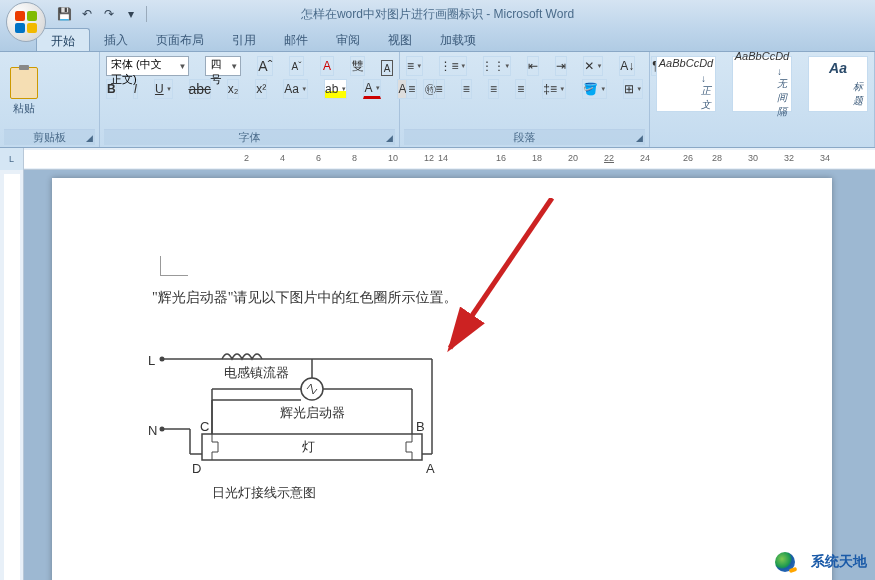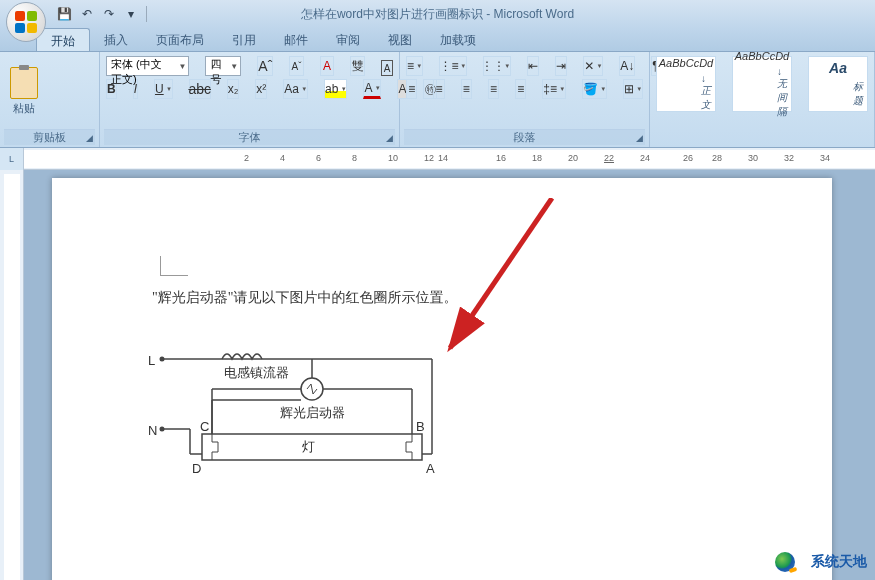--- a/index.html
+++ b/index.html
@@ -338,20 +338,21 @@
           </svg>
           <div class="diagram-label" style="top:12px;left:-4px">L</div>
           <div class="diagram-label" style="top:82px;left:-4px">N</div>
           <div class="diagram-label" style="top:24px;left:72px">电感镇流器</div>
           <div class="diagram-label" style="top:64px;left:128px">辉光启动器</div>
           <div class="diagram-label" style="top:98px;left:150px">灯</div>
           <div class="diagram-label" style="top:78px;left:48px">C</div>
           <div class="diagram-label" style="top:78px;left:264px">B</div>
           <div class="diagram-label" style="top:120px;left:40px">D</div>
           <div class="diagram-label" style="top:120px;left:274px">A</div>
+          <div class="diagram-caption">日光灯接线示意图</div>
         </div>
       </div>
     </div>
   </div>
 </div>
 
 <div class="watermark">
   <div class="wm-icon"></div>
   <span>系统天地</span>
 </div>

